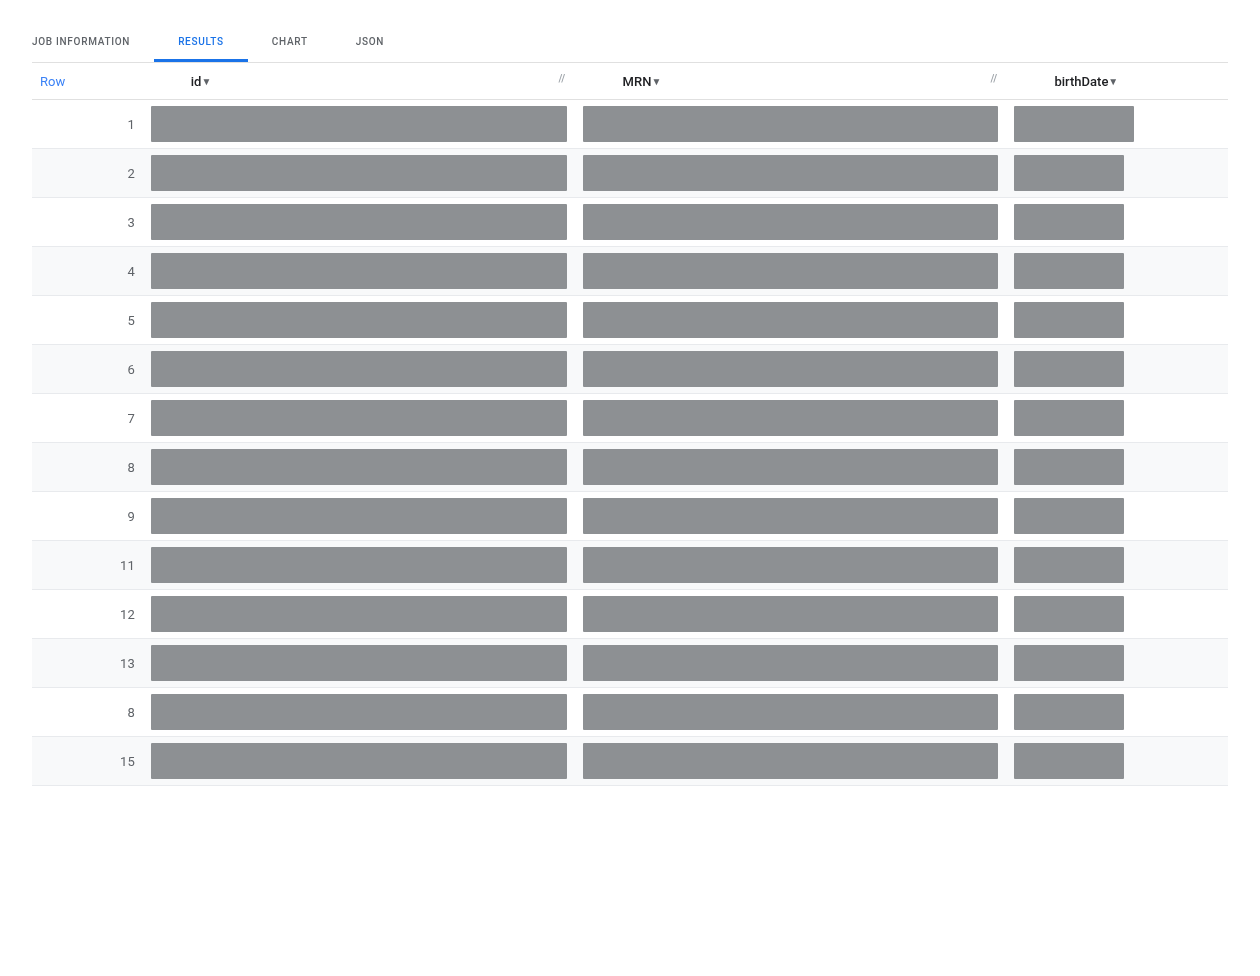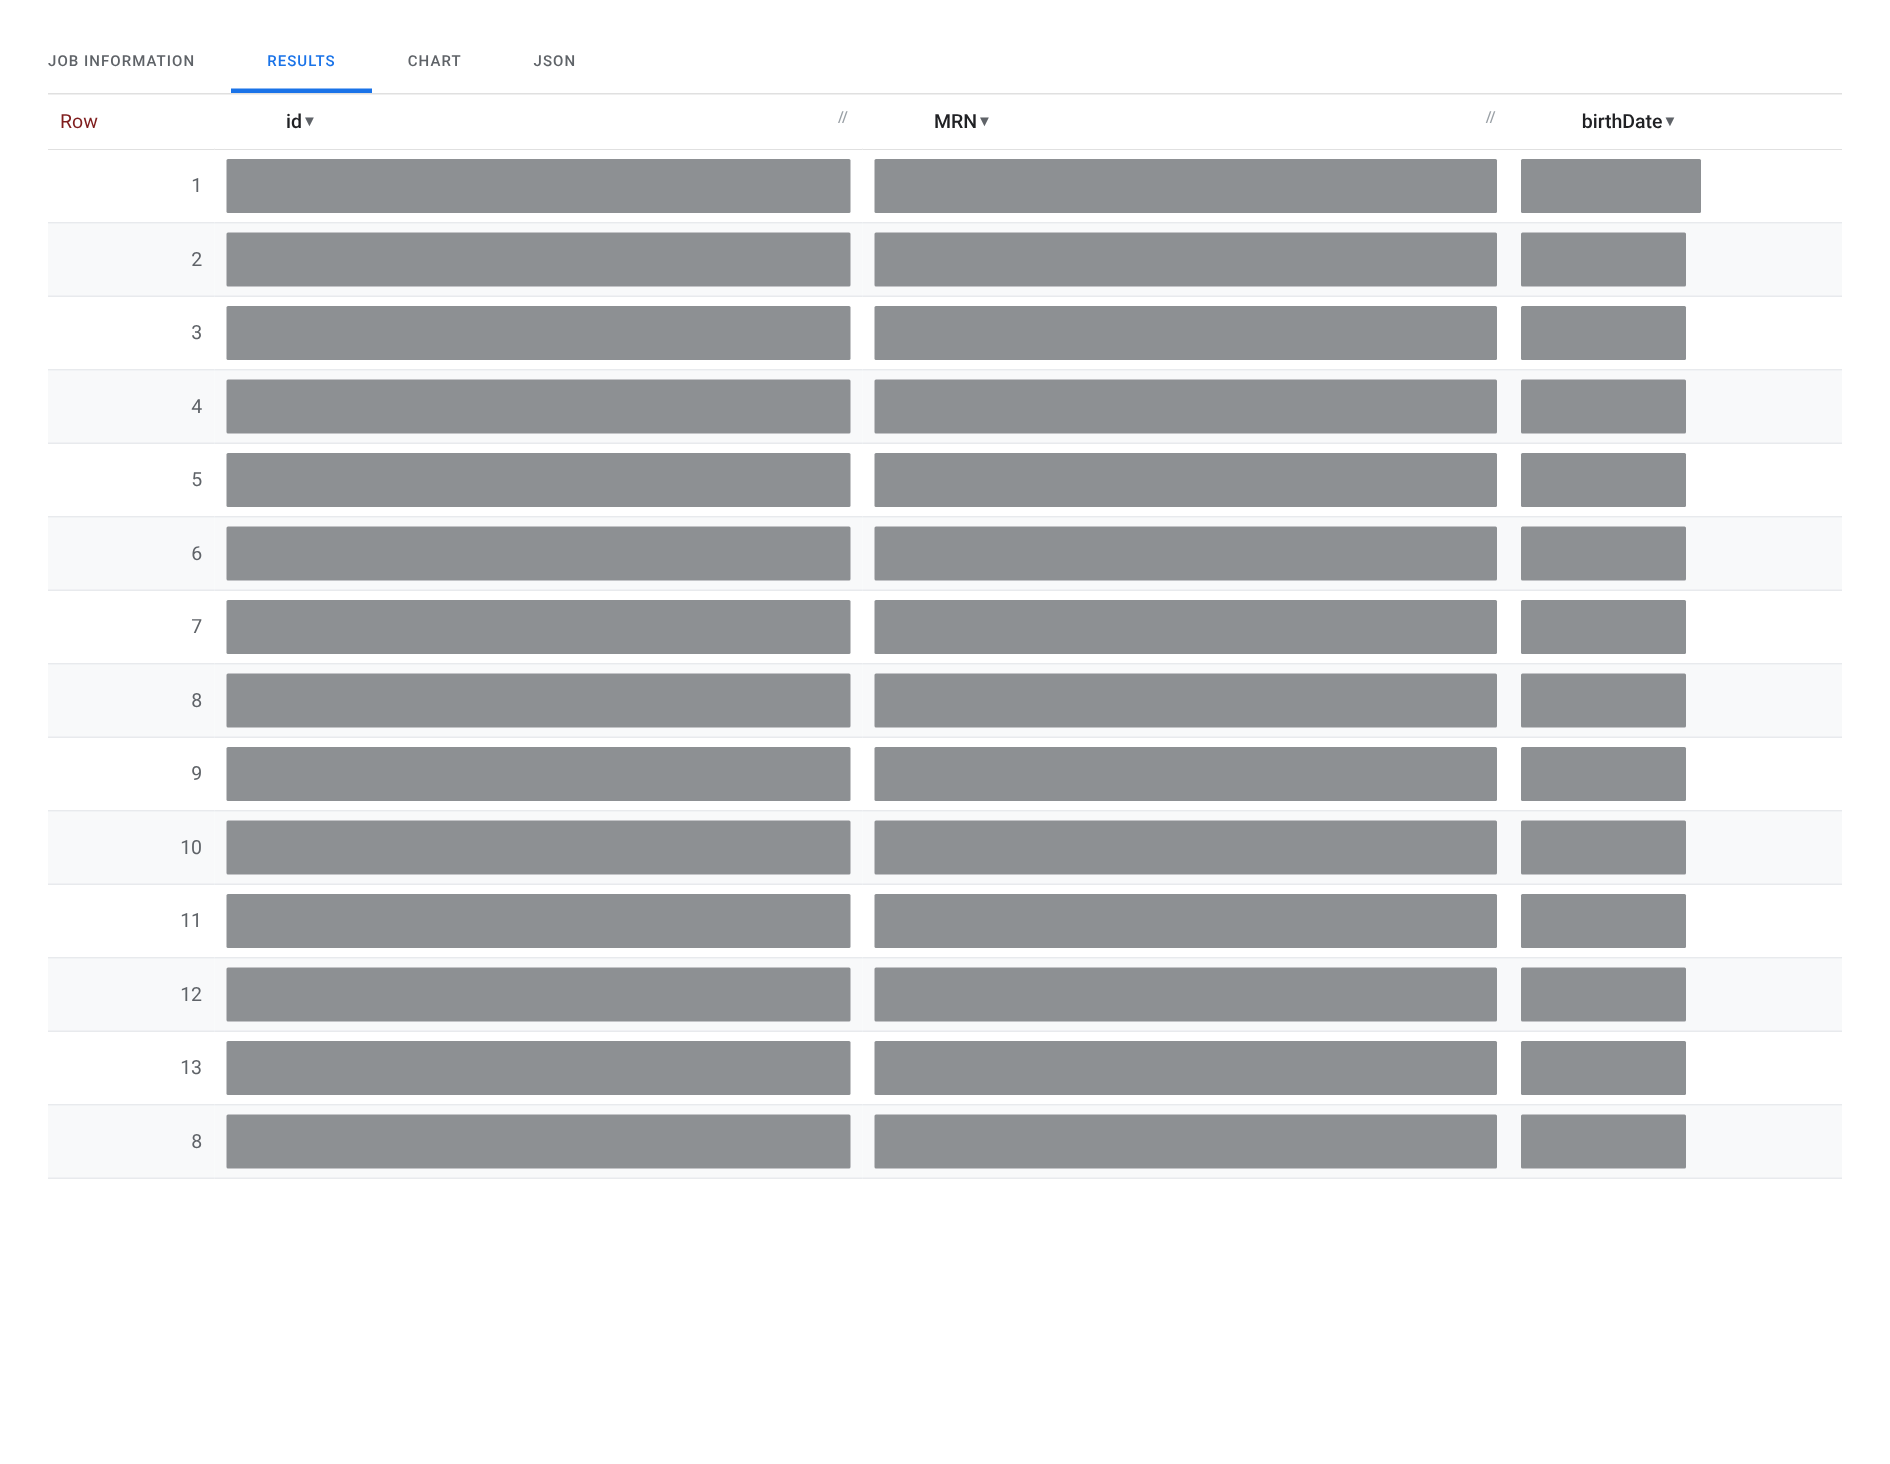--- a/index.html
+++ b/index.html
@@ -78,21 +78,21 @@
       color: #202124;
       background: #fff;
       border-bottom: 1px solid #e0e0e0;
       position: sticky;
       top: 0;
       z-index: 1;
     }
 
     th.row-num-header {
       width: 100px;
-      color: #7f1d1d;
+      color: #3b82f6;
       font-weight: 400;
     }
 
     th.col-header {
       width: 390px;
     }
 
     th.col-header-birthdate {
       width: 200px;
     }
@@ -326,32 +326,20 @@
               <span class="cell-redacted"></span>
             </td>
             <td class="data-cell">
               <span class="cell-redacted"></span>
             </td>
             <td class="data-cell">
               <span class="cell-redacted" style="width: 110px;"></span>
             </td>
           </tr>
           <tr>
-            <td class="row-num-cell">10</td>
-            <td class="data-cell">
-              <span class="cell-redacted"></span>
-            </td>
-            <td class="data-cell">
-              <span class="cell-redacted"></span>
-            </td>
-            <td class="data-cell">
-              <span class="cell-redacted" style="width: 110px;"></span>
-            </td>
-          </tr>
-          <tr>
             <td class="row-num-cell">11</td>
             <td class="data-cell">
               <span class="cell-redacted"></span>
             </td>
             <td class="data-cell">
               <span class="cell-redacted"></span>
             </td>
             <td class="data-cell">
               <span class="cell-redacted" style="width: 110px;"></span>
             </td>
@@ -375,20 +363,32 @@
             </td>
             <td class="data-cell">
               <span class="cell-redacted"></span>
             </td>
             <td class="data-cell">
               <span class="cell-redacted" style="width: 110px;"></span>
             </td>
           </tr>
           <tr>
             <td class="row-num-cell">8</td>
+            <td class="data-cell">
+              <span class="cell-redacted"></span>
+            </td>
+            <td class="data-cell">
+              <span class="cell-redacted"></span>
+            </td>
+            <td class="data-cell">
+              <span class="cell-redacted" style="width: 110px;"></span>
+            </td>
+          </tr>
+          <tr>
+            <td class="row-num-cell">15</td>
             <td class="data-cell">
               <span class="cell-redacted"></span>
             </td>
             <td class="data-cell">
               <span class="cell-redacted"></span>
             </td>
             <td class="data-cell">
               <span class="cell-redacted" style="width: 110px;"></span>
             </td>
           </tr>

